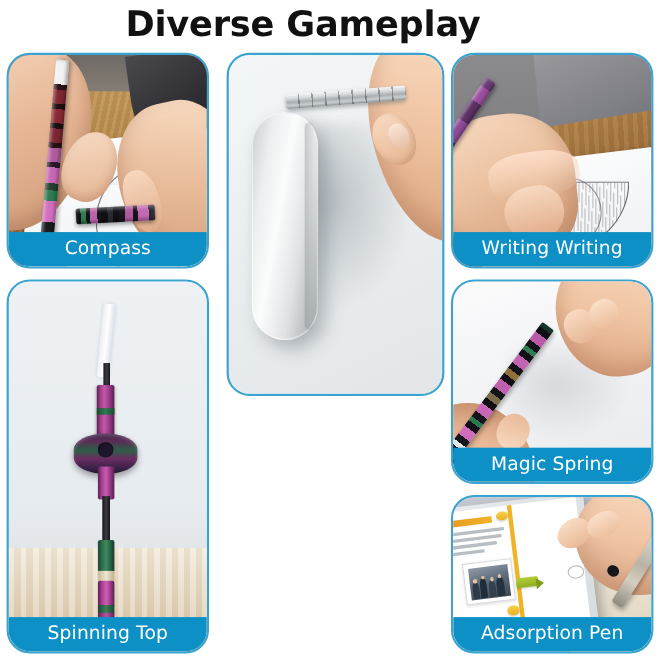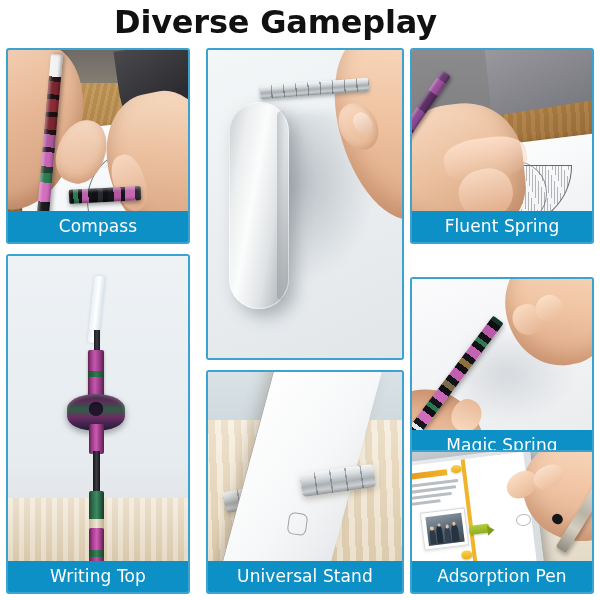--- a/index.html
+++ b/index.html
@@ -20,21 +20,21 @@
     color:#111111;
     letter-spacing:-0.2px;
     font-family:"DejaVu Sans","Liberation Sans",sans-serif;
   }
 
   
   .panel{
     position:absolute;
     box-sizing:border-box;
     border:2px solid #3aa3cf;
-    border-radius:3px;
+    border-radius:21px;
     overflow:hidden;
     background:#eef3f6;
   }
   .photo{
     position:absolute;left:0;top:0;right:0;bottom:0;
     overflow:hidden;
   }
   .caption{
     position:absolute;left:0;right:0;bottom:0;
     background:#0d90c6;
@@ -412,21 +412,21 @@
       <div class="shirt"></div>
       <div class="desk"></div>
       <div class="paper"></div>
       <div class="arc2"></div>
       <div class="fan"></div>
       <div class="hand"></div>
       <div class="knuck"></div>
       <div class="fgr"></div>
       <div class="pen"></div>
     </div>
-    <div class="caption">Fluent Spring</div>
+    <div class="caption">Writing Writing</div>
   </div>
 
   <div class="panel p4" style="left:6px;top:254px;width:184px;height:340px;">
     <div class="photo">
       <div class="bg"></div>
       <div class="table"></div>
       <div class="capClear"></div>
       <div class="rodTop"></div>
       <div class="seg1"></div>
       <div class="ring"></div>
@@ -434,50 +434,37 @@
       <div class="seg2"></div>
       <div class="rodMid"></div>
       <div class="seg3"></div>
       <div class="seg4"></div>
       <div class="seg5"></div>
       <div class="seg6"></div>
       <div class="seg7"></div>
       <div class="base"></div>
       <div class="baseNut"></div>
     </div>
-    <div class="caption">Writing Top</div>
+    <div class="caption">Spinning Top</div>
   </div>
 
-  <div class="panel p5" style="left:410px;top:254px;width:184px;height:186px;margin-top:23px;">
+  <div class="panel p5" style="left:410px;top:254px;width:184px;height:186px;">
     <div class="photo">
       <div class="bg"></div>
       <div class="shade"></div>
       <div class="handTop"></div>
       <div class="ftA"></div>
       <div class="ftB"></div>
       <div class="handBot"></div>
       <div class="fbA"></div>
       <div class="spring"></div>
     </div>
     <div class="caption">Magic Spring</div>
   </div>
 
-  <div class="panel p6" style="left:206px;top:370px;width:198px;height:224px;">
-    <div class="photo">
-      <div class="bg"></div>
-      <div class="wall"></div>
-      <div class="table"></div>
-      <div class="penBack"></div>
-      <div class="tabEdge"></div>
-      <div class="tablet"></div>
-      <div class="slot"></div>
-      <div class="penFront"></div>
-    </div>
-    <div class="caption">Universal Stand</div>
-  </div>
 
   <div class="panel p7" style="left:410px;top:450px;width:184px;height:144px;">
     <div class="photo">
       <div class="bg"></div>
       <div class="tableR"></div>
       <div class="tablet"></div>
       <div class="screen">
         <div class="sideBar2"></div>
         <div class="sideBar"></div>
         <div class="hLine"></div>

